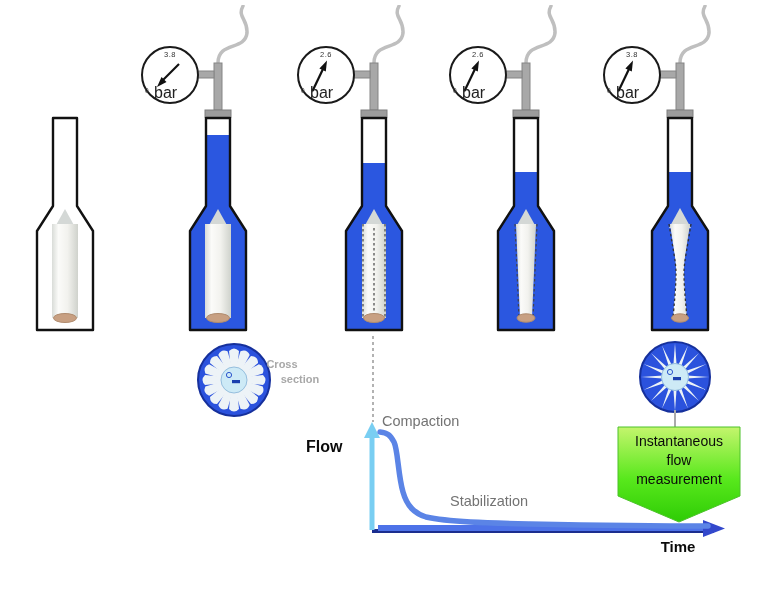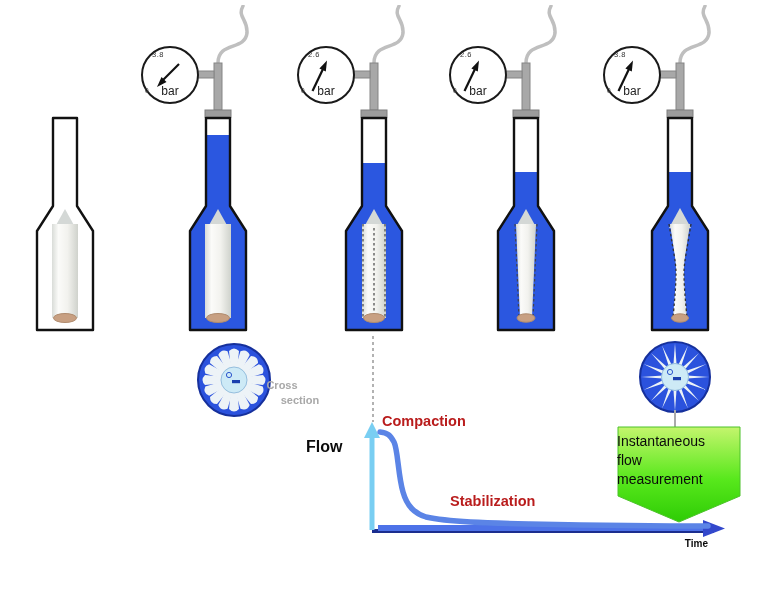--- a/index.html
+++ b/index.html
@@ -1,27 +1,27 @@
 <!DOCTYPE html>
 <html><head>
 <meta charset="utf-8">
 <style>
   html,body{margin:0;padding:0;background:#fff;}
   .canvas{position:relative;width:767px;height:590px;background:#fff;overflow:hidden;
           font-family:"Liberation Sans", sans-serif;}
   .abs{position:absolute;}
   .lbl{position:absolute;white-space:nowrap;}
-  .gauge-reading{font-size:7.5px;color:#333;text-align:left;letter-spacing:.5px;}
-  .gauge-unit{font-size:12px;color:#222;text-align:center;}
+  .gauge-reading{font-size:7.5px;color:#333;text-align:center;letter-spacing:.5px;}
+  .gauge-unit{font-size:16px;color:#222;}
   .gauge-zero{font-size:6.5px;color:#444;}
-  .gray-label{color:#b91c1c;font-size:14.5px;font-weight:bold;}
+  .gray-label{color:#737373;font-size:14.5px;font-weight:normal;}
   .axis-label{color:#0a0a0a;font-weight:bold;}
-  .cs-label{color:#a8a8a8;font-size:11px;font-weight:bold;text-align:center;margin-top:21px;}
+  .cs-label{color:#a8a8a8;font-size:11px;font-weight:bold;text-align:center;}
   .banner-text{position:absolute;left:617px;top:432px;width:124px;display:flex;
-               flex-direction:column;color:#0a0a0a;font-size:14px;
+               flex-direction:column;align-items:center;color:#0a0a0a;font-size:14px;
                line-height:19px;font-weight:500;}
   .connector{position:absolute;background:#aaa;}
 </style>
 </head>
 <body>
 
 <div class="canvas">
 
   <svg class="abs" style="left:290px;top:330px" width="470" height="235" viewBox="0 0 470 235">
 
@@ -34,21 +34,21 @@
 
     <line x1="82" y1="200" x2="82" y2="106" stroke="#79cef2" stroke-width="5"></line>
     <polygon points="74,108 90,108 82,92" fill="#79cef2"></polygon>
 
     <path d="M90,102 C98,103 100,105 104,112 C108,120 108,145 113,162 C117,176 124,183 136,187 C158,192 200,193 240,194 C320,195.5 390,196 418,196" fill="none" stroke="#5b84e6" stroke-width="5.5" stroke-linecap="round"></path>
   </svg>
 
   <span class="lbl axis-label" style="left:306px;top:438px;width:46px;font-size:16px">Flow</span>
   <span class="lbl gray-label" style="left:382px;top:413px">Compaction</span>
   <span class="lbl gray-label" style="left:450px;top:493px">Stabilization</span>
-  <span class="lbl axis-label" style="left:648px;top:538px;width:60px;font-size:10px;text-align:right">Time</span>
+  <span class="lbl axis-label" style="left:648px;top:538px;width:60px;font-size:15px;text-align:center">Time</span>
 
   <svg class="abs" style="left:108px;top:5px" width="162" height="113" viewBox="0 0 162 113">
     <path d="M110,58 C110,36 137,46 139,28 C140,14 129,12 135,1" fill="none" stroke="#bfbfbf" stroke-width="3.5" stroke-linecap="round"></path>
     <rect x="106" y="58" width="8" height="47" fill="#a8a8a8" stroke="#858585"></rect>
     <rect x="90" y="66" width="16" height="7" fill="#a8a8a8" stroke="#858585"></rect>
     <rect x="97" y="105" width="26" height="8" fill="#9c9c9c" stroke="#7e7e7e"></rect>
     <circle cx="62" cy="70" r="28" fill="#fff" stroke="#1a1a1a" stroke-width="2"></circle>
     <line x1="71" y1="59" x2="55" y2="75" stroke="#111" stroke-width="2.2"></line>
     <polygon points="49,82 58.5,77 53.5,72" fill="#111"></polygon>
   </svg>

